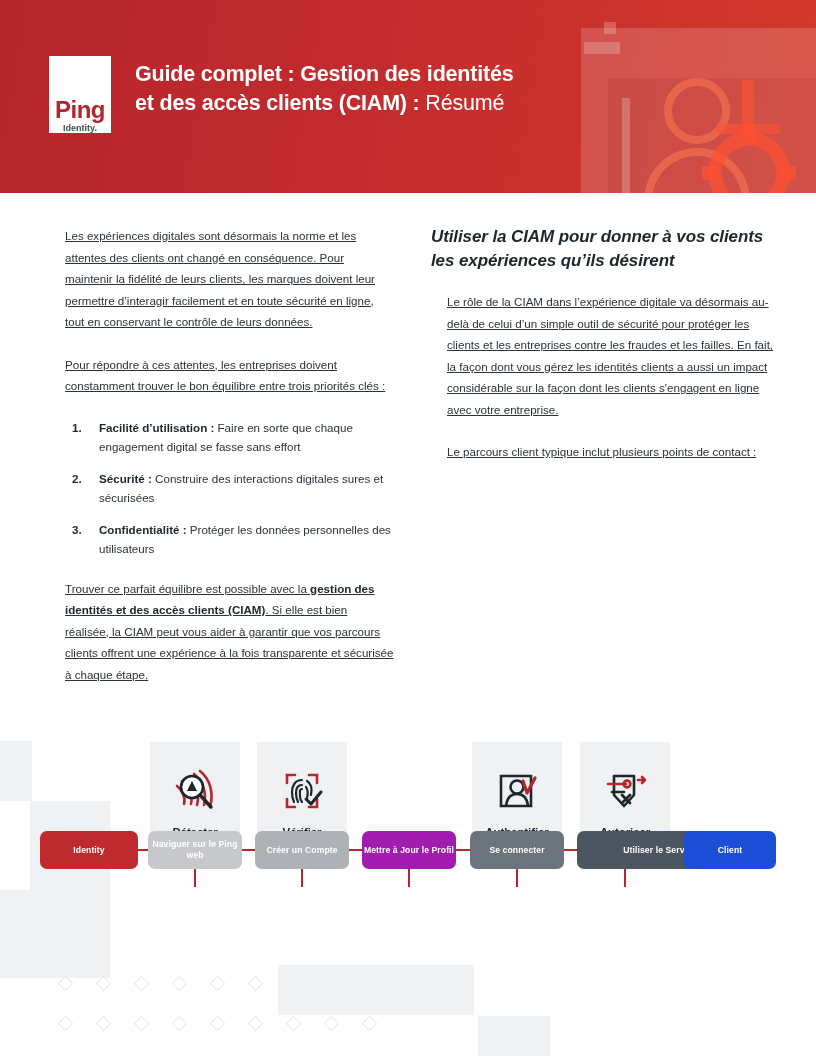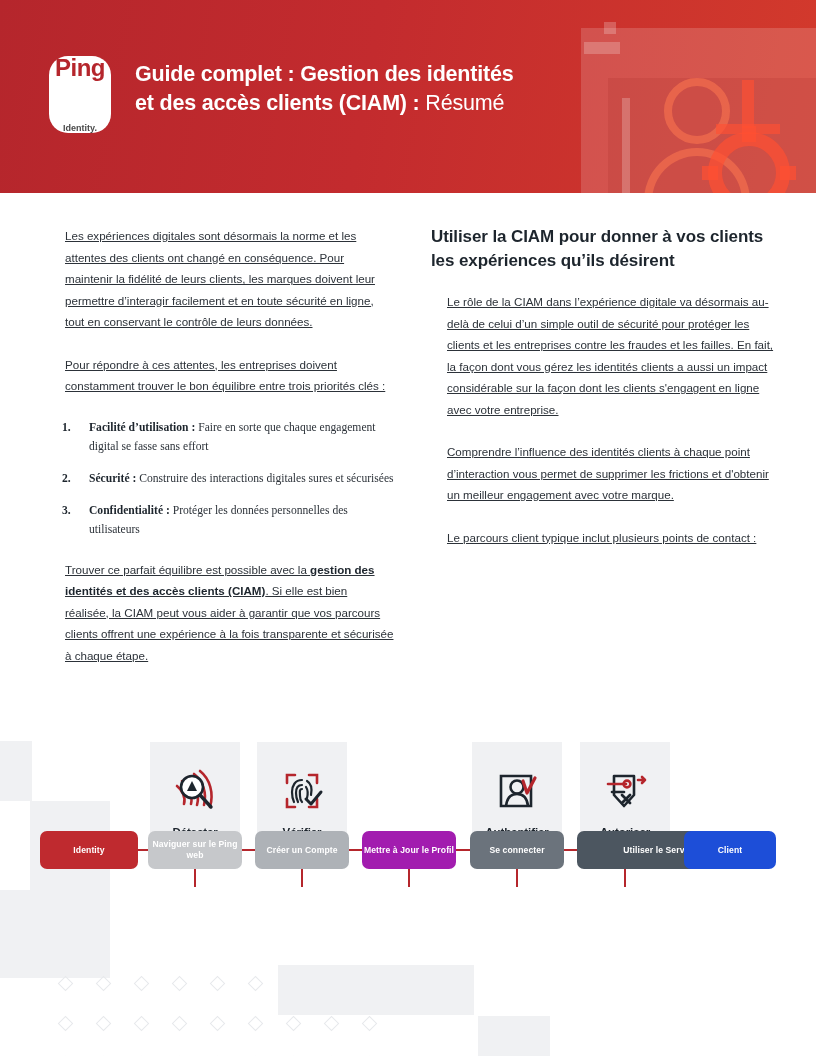--- a/index.html
+++ b/index.html
@@ -42,47 +42,47 @@
   .hdr-art .gearbar{position:absolute;left:160px;top:124px;width:64px;height:10px;background:rgba(255,80,50,0.65);}
   .hdr-art .gear{
     position:absolute;left:152px;top:132px;width:82px;height:82px;border-radius:50%;
     border:14px solid rgba(255,80,50,0.7);box-sizing:border-box;
   }
   .hdr-art .tooth{position:absolute;background:rgba(255,80,50,0.7);}
 
   .logo{
     position:absolute;left:49px;top:56px;width:62px;height:77px;
     background:#ffffff;display:flex;flex-direction:column;
-    align-items:center;justify-content:space-between;border-radius:19px;
+    align-items:center;justify-content:flex-end;
   }
   .logo .lg1{font-size:24px;font-weight:bold;color:#b5262c;line-height:1;letter-spacing:-0.5px;}
   .logo .lg2{font-size:9px;font-weight:bold;color:#4a4a4a;line-height:1;margin-top:2px;}
 
   .hdr-title{
     position:absolute;left:135px;top:60px;width:400px;
     font-size:21.5px;font-weight:bold;line-height:29px;color:#ffffff;
     letter-spacing:-0.2px;
   }
   .hdr-title .light{font-weight:normal;}
 
   
   .col{position:absolute;top:225px;font-size:11.6px;line-height:21.5px;color:#2c3239;}
   .col-left{left:49px;width:345px;}
   .col-right{left:431px;width:345px;}
   .col p{margin:0 0 21px 16px;text-decoration:underline;}
   .col b, .col strong{font-weight:bold;color:#1d252d;}
 
   h2.sub{
     font-size:17px;line-height:24px;font-weight:bold;color:#1d252d;
-    margin:0 0 18px 0;letter-spacing:-0.1px;
+    margin:0 0 18px 0;letter-spacing:-0.1px;font-style:italic;
   }
 
   ol.prios{margin:0 0 20px 0;padding:0 0 0 34px;list-style:none;counter-reset:pz;}
   ol.prios li{
-    counter-increment:pz;position:relative;margin:0 0 13px 6px;line-height:19px;font-size:11.6px;font-family:Liberation Serif, serif;
+    counter-increment:pz;position:relative;margin:0 0 13px 16px;line-height:19px;font-size:11.6px;
   }
   ol.prios li:before{
     content:counter(pz) ".";position:absolute;left:-27px;top:0;
     font-weight:bold;color:#1d252d;
   }
 
   
   .diagram{position:absolute;left:0;top:732px;width:681px;height:190px;padding-left:16px;}
   .deco{position:absolute;background:#f0f1f3;}
   .card{
@@ -157,21 +157,20 @@
       <b>Confidentialité :</b><span> Protéger les données personnelles des utilisateurs</span>
     </li>
   </ol>
 
   <p><span>Trouver ce parfait équilibre est possible avec la </span><b>gestion des identités et des accès clients (CIAM)</b><span>. Si elle est bien réalisée, la CIAM peut vous aider à garantir que vos parcours clients offrent une expérience à la fois transparente et sécurisée à chaque étape.</span></p>
 </div>
 
 <div class="col col-right">
   <h2 class="sub">Utiliser la CIAM pour donner à vos clients les expériences qu’ils désirent</h2>
   <p>Le rôle de la CIAM dans l’expérience digitale va désormais au-delà de celui d’un simple outil de sécurité pour protéger les clients et les entreprises contre les fraudes et les failles. En fait, la façon dont vous gérez les identités clients a aussi un impact considérable sur la façon dont les clients s'engagent en ligne avec votre entreprise.</p>
-  <p>Comprendre l’influence des identités clients à chaque point d’interaction vous permet de supprimer les frictions et d'obtenir un meilleur engagement avec votre marque.</p>
   <p>Le parcours client typique inclut plusieurs points de contact :</p>
 </div>
 
 <div class="diagram">
   <div class="deco" style="left:0px;top:9px;width:32px;height:60px;"></div>
   <div class="deco" style="left:30px;top:69px;width:80px;height:108px;"></div>
 
   <div class="card" style="left:150px;">
     <div class="icon">
       <svg width="50" height="48" viewBox="0 0 50 48">

